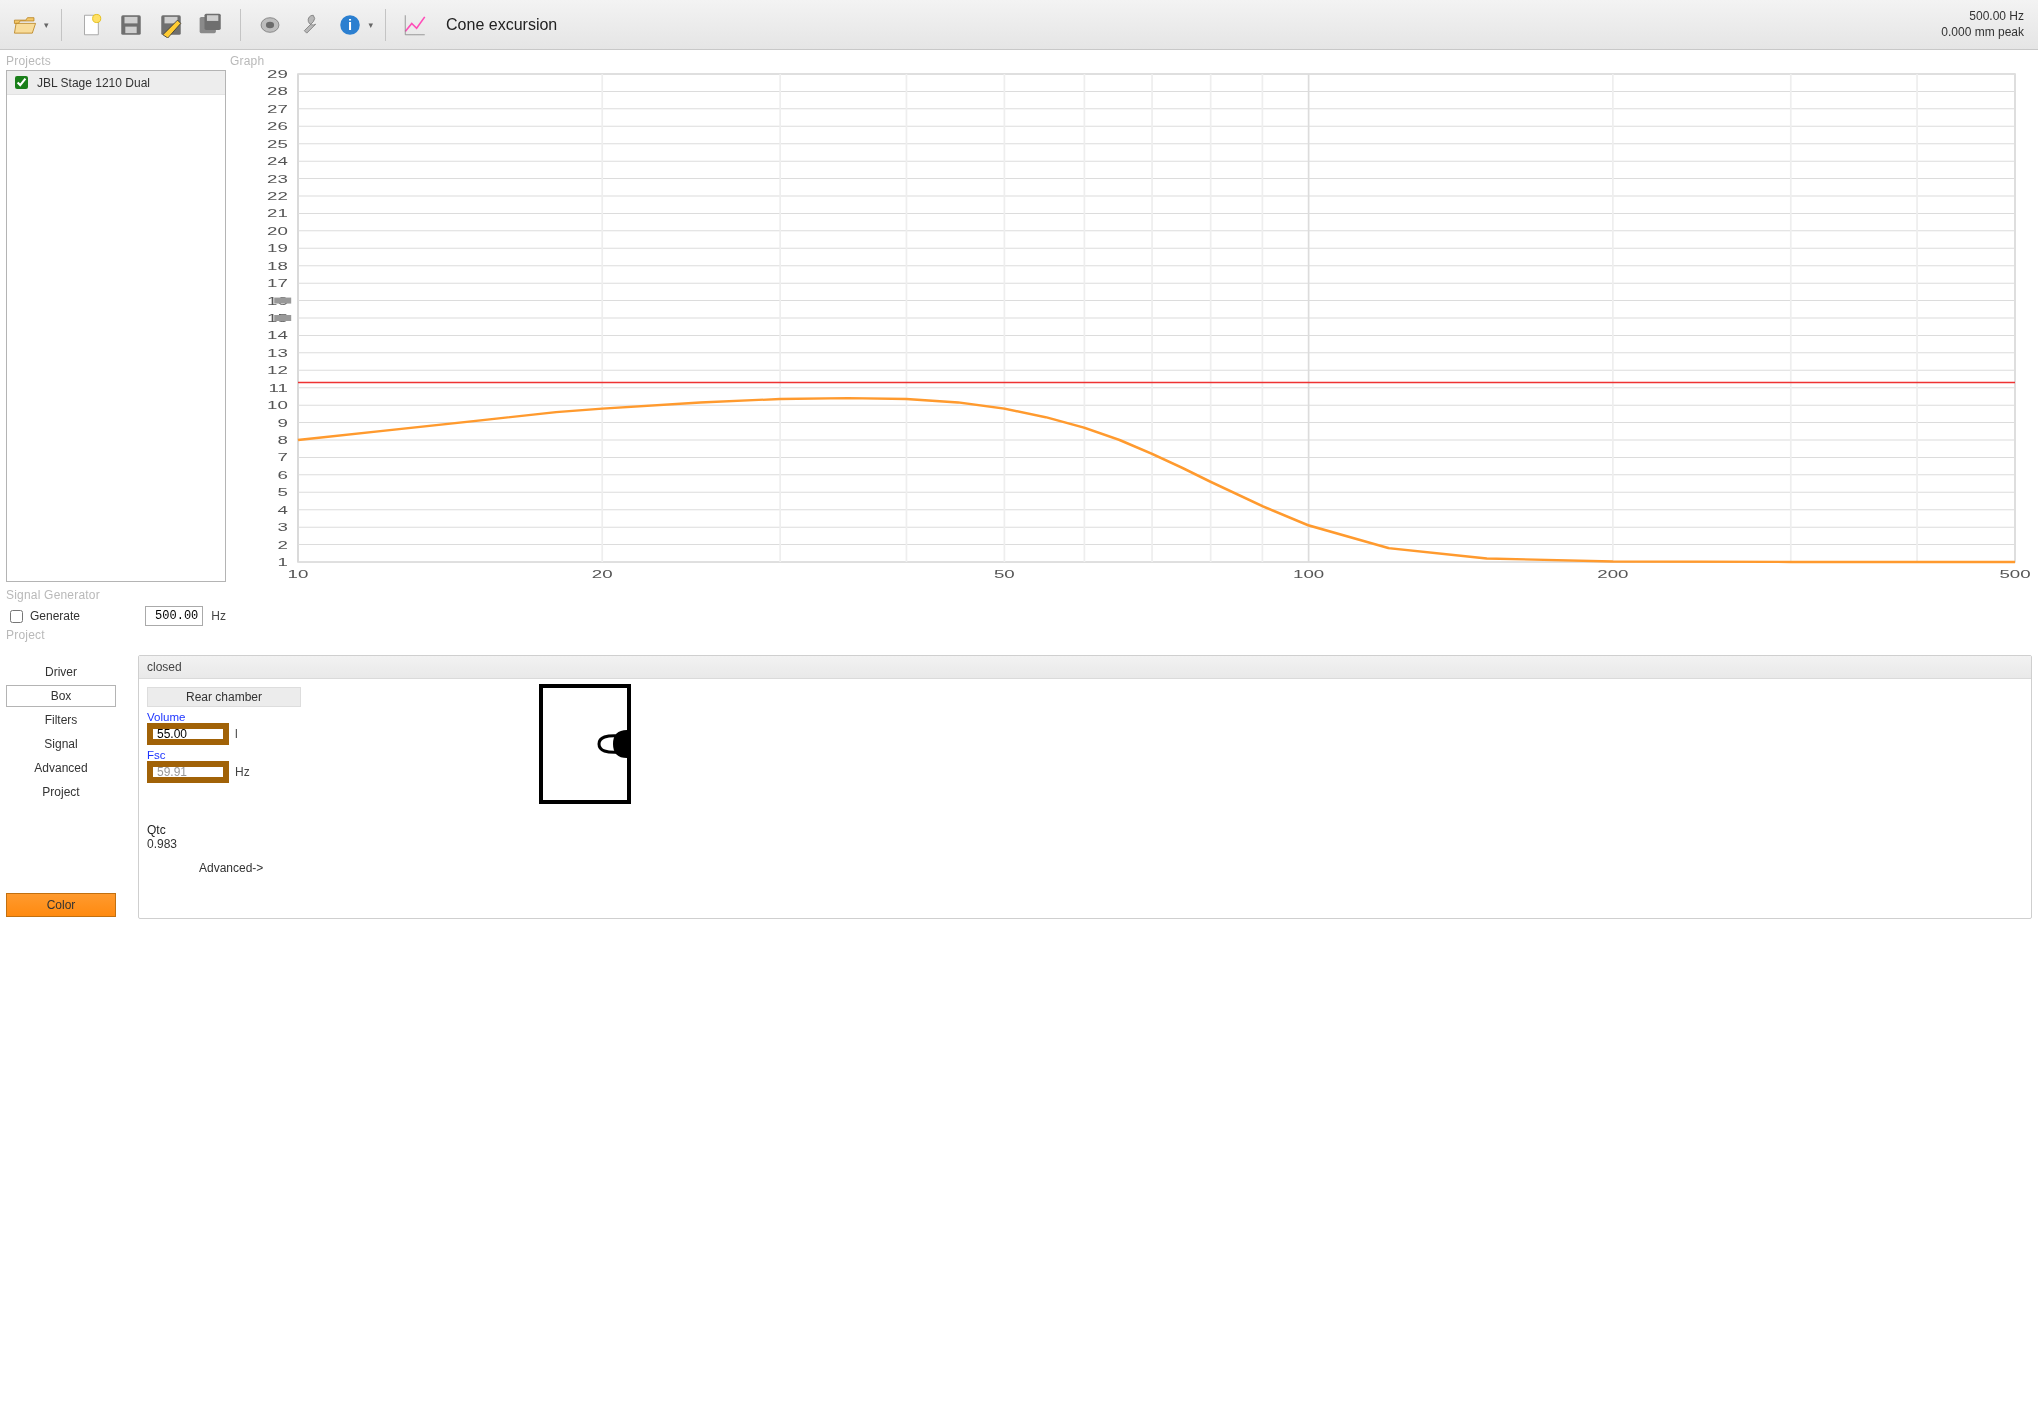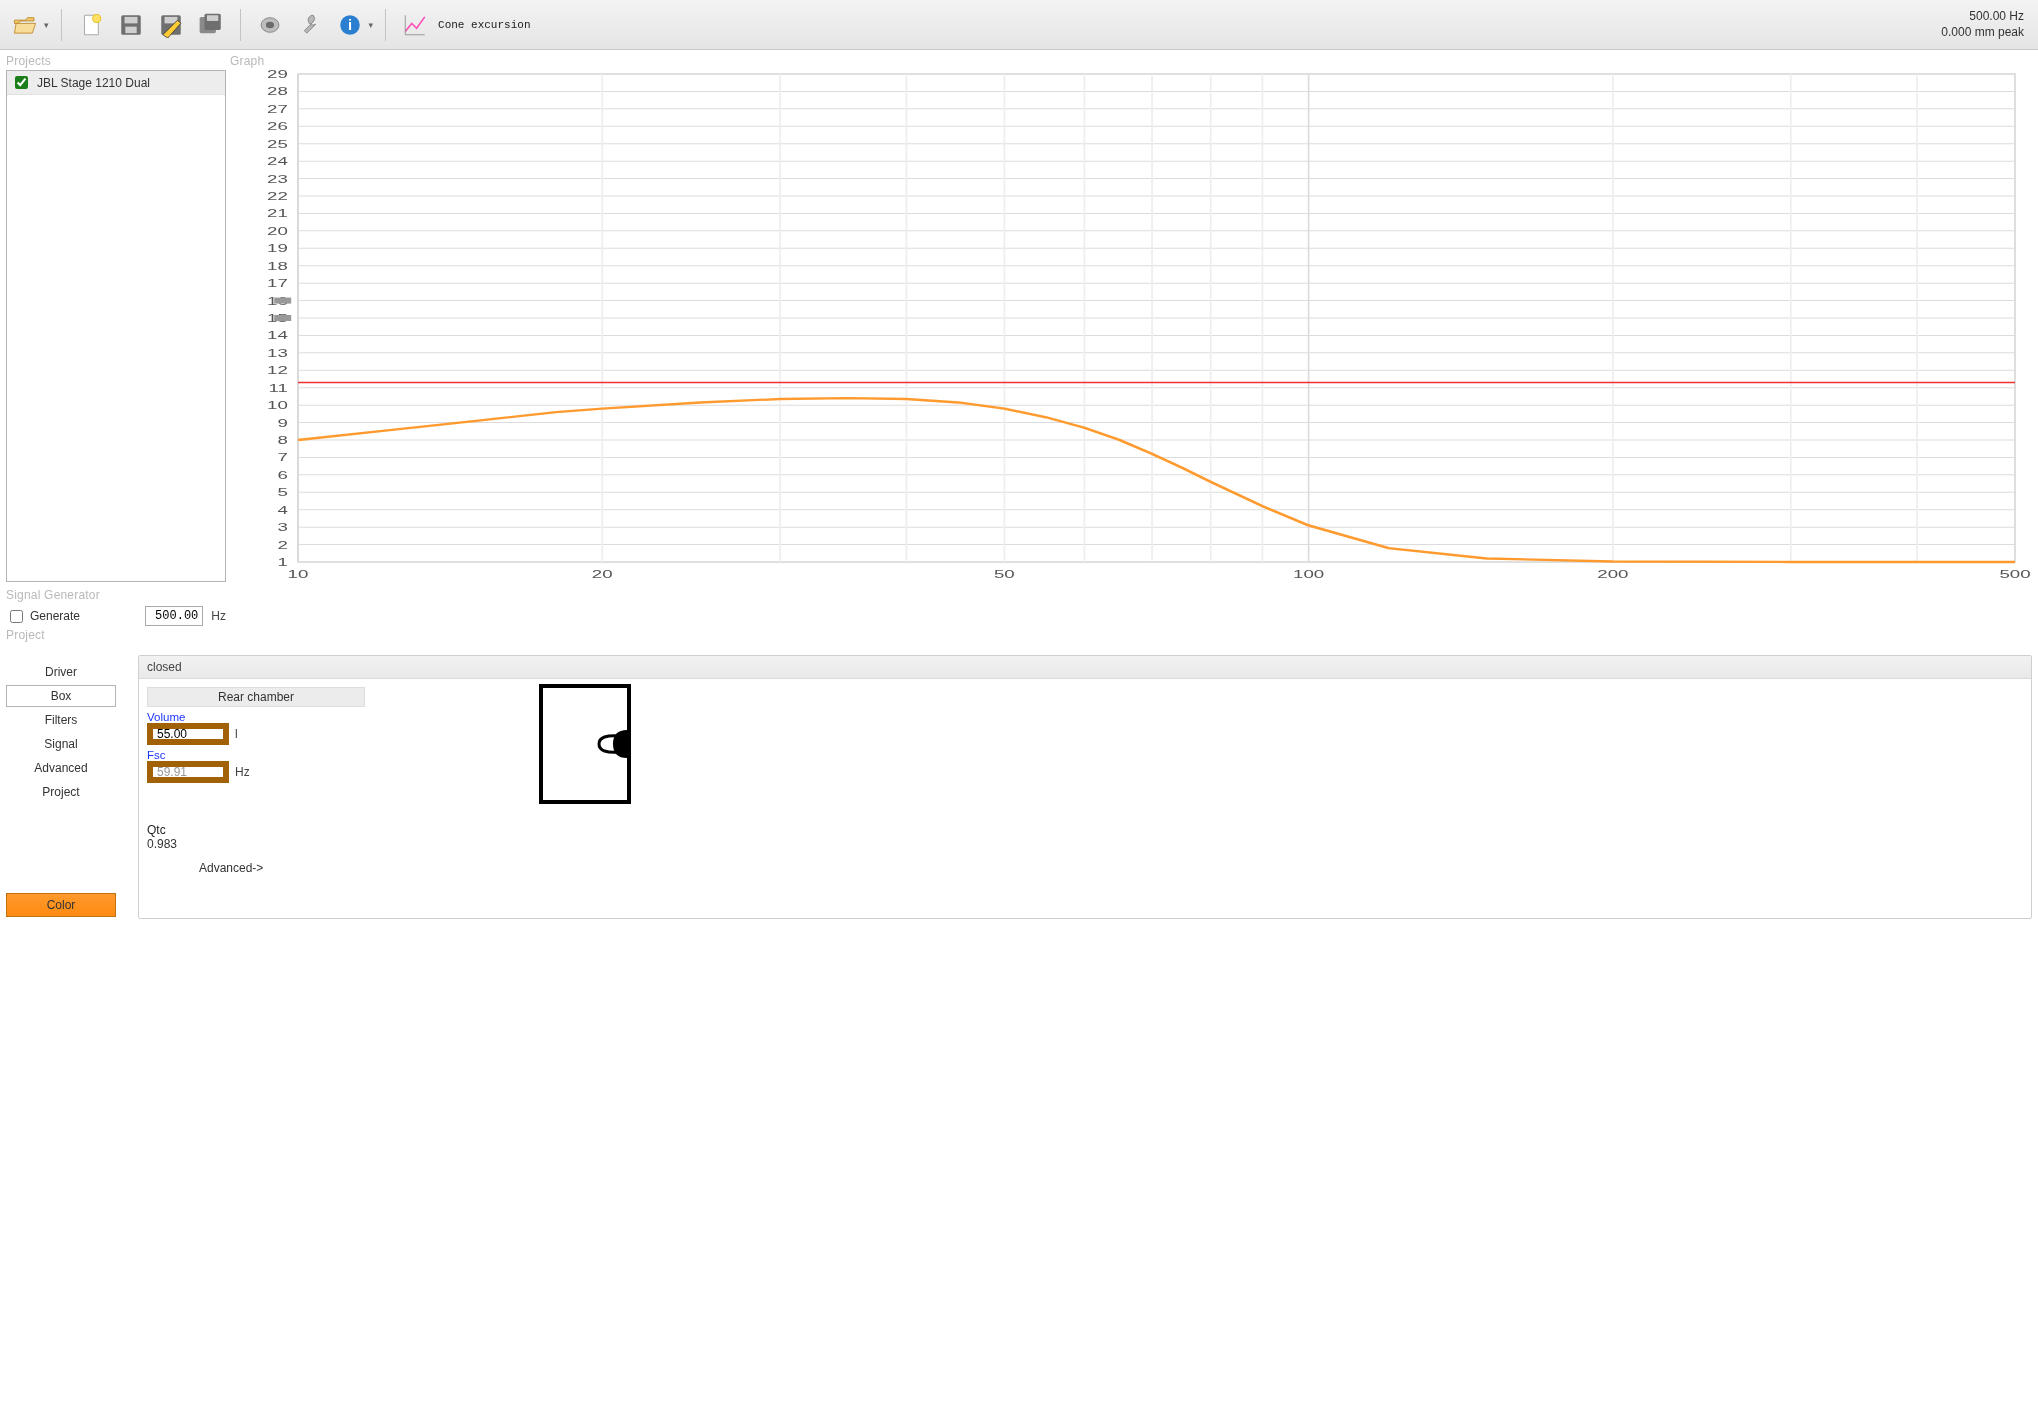--- a/index.html
+++ b/index.html
@@ -29,21 +29,21 @@
   }
   .tb-group { display: flex; align-items: center; gap: 6px; }
   .tb-sep { width: 1px; height: 32px; background: #c4c4c4; margin: 0 6px; }
   .tb-btn {
     display: inline-flex; align-items: center; justify-content: center;
     width: 34px; height: 34px; border-radius: 4px;
     cursor: pointer;
   }
   .tb-dd { display:inline-flex; align-items:center; }
   .tb-caret { font-size: 9px; color:#666; margin-left:2px; }
-  .tb-label { font-size: 11px; color:#222;font-family:Liberation Mono, monospace; }
+  .tb-label { margin-left: 8px; font-size: 16px; color:#222; }
   .tb-spacer { flex: 1; }
   .tb-right { text-align: right; padding-right: 6px; }
   .tb-right div { line-height: 1.3; color:#333; }
 
   
   .tb-btn svg { width: 26px; height: 26px; }
 
   
   .mid {
     display: grid;
@@ -135,21 +135,21 @@
     min-height: 260px;
   }
   .box-header {
     background: linear-gradient(#f2f2f2,#e9e9e9);
     border-bottom:1px solid #dadada;
     margin:-6px -8px 8px -8px;
     padding: 4px 8px;
     color:#444;
   }
   .rear-chamber {
-    width: 218px;
+    width: 154px;
     text-align:center;
     background:#ececec;
     padding:2px 0;
     border:1px solid #ddd;
     margin-bottom:4px;
   }
   .field-row { display:flex; align-items:center; gap:6px; margin-bottom:4px; }
   .field-label-blue { color:#1d34ff; font-size:11.5px; }
   .field-label { color:#222; font-size:12px;margin-top:40px; }
   .field-input {

